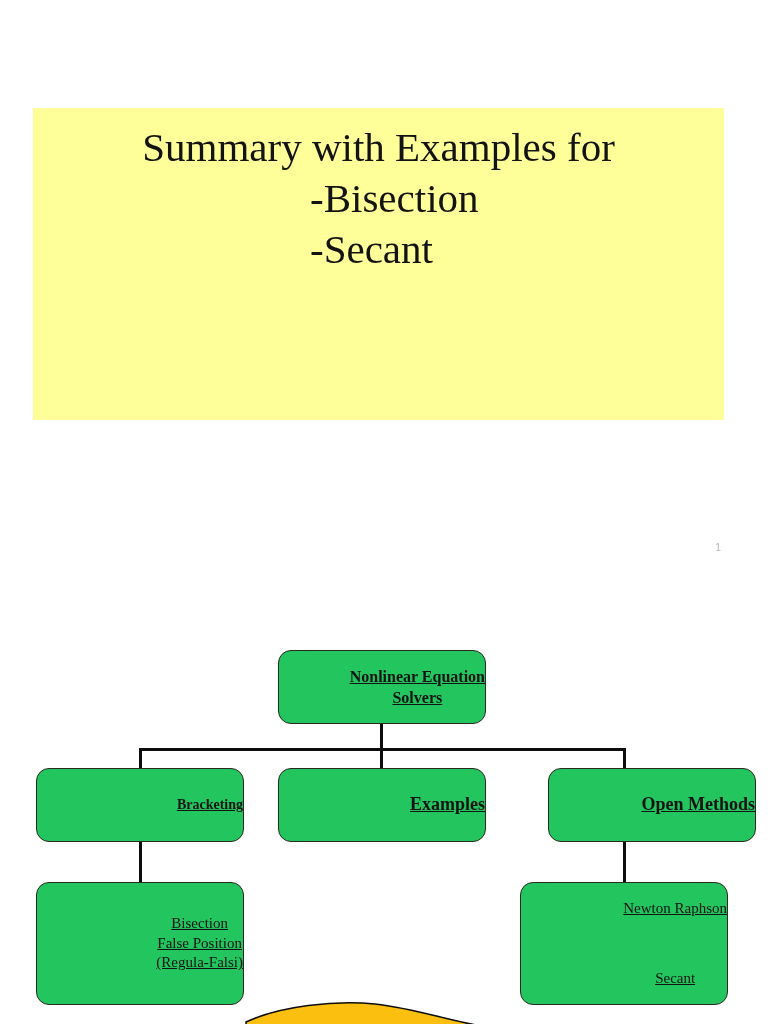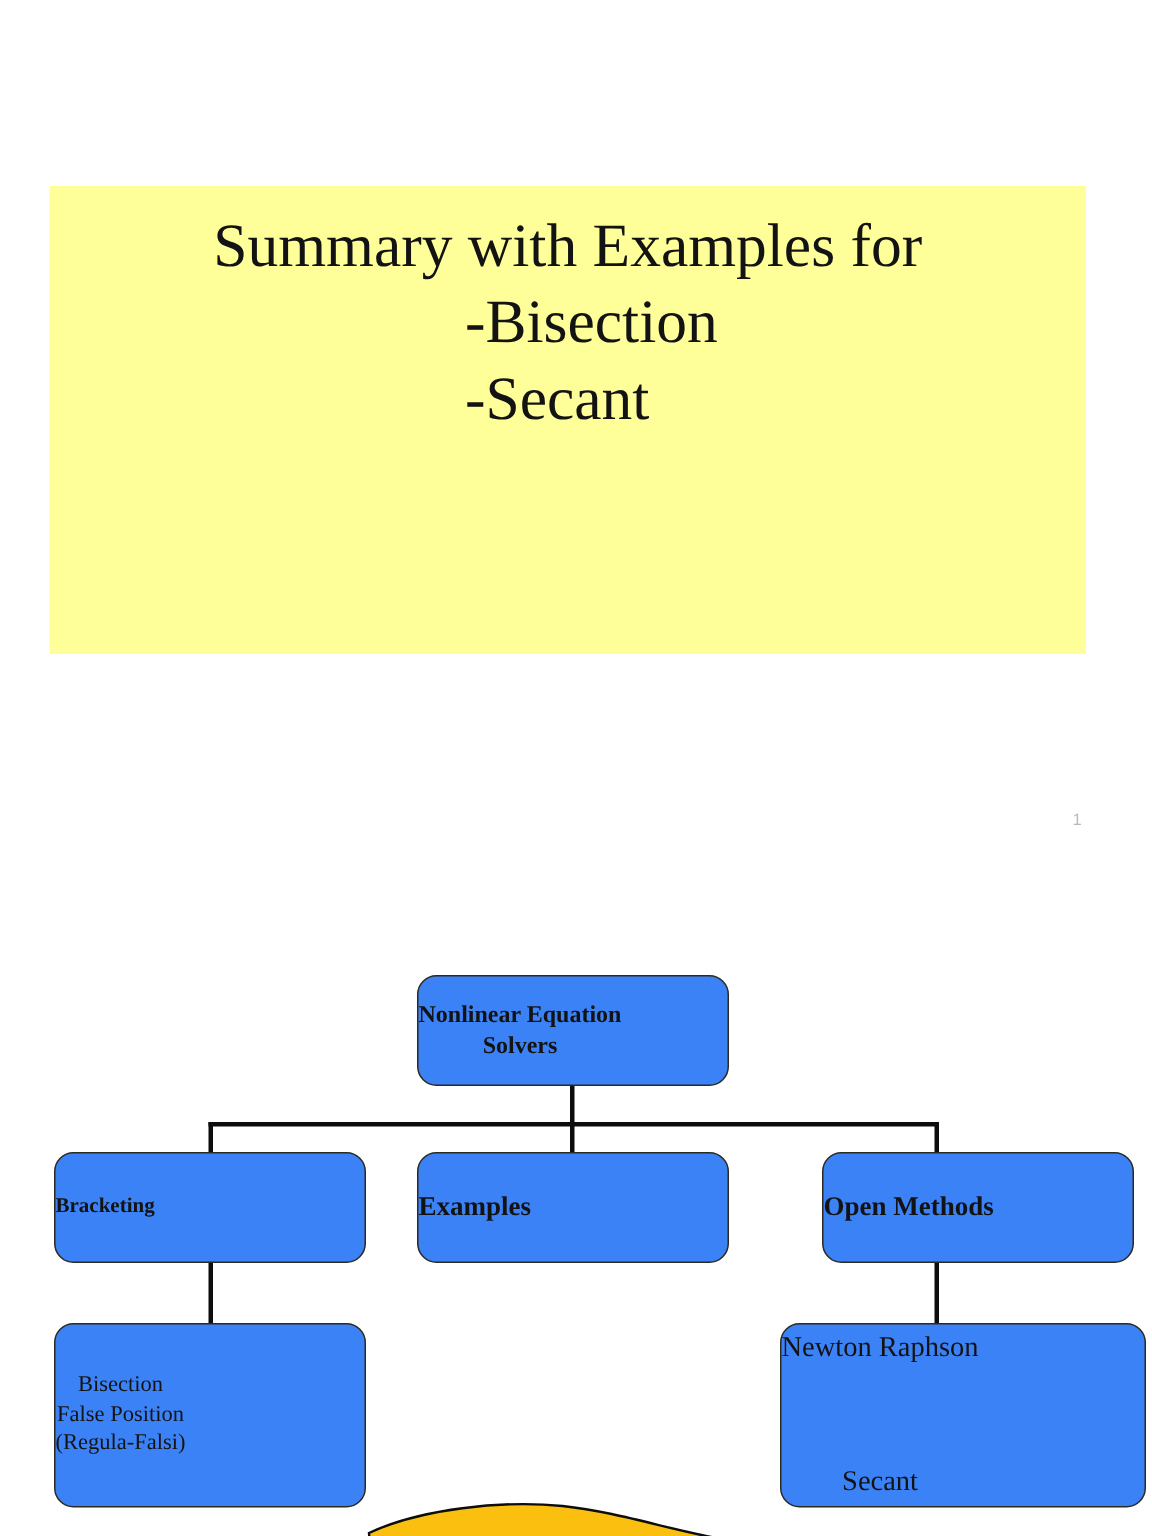--- a/index.html
+++ b/index.html
@@ -16,21 +16,20 @@
   }
 
   
   #title-slide {
     position: absolute;
     left: 33px;
     top: 108px;
     width: 691px;
     height: 312px;
     background: #ffff99;
-    margin-top: 16px;
   }
   #title-lines {
     position: absolute;
     left: 0;
     top: 14px;
     width: 691px;
   }
   .title-line {
     font-size: 41px;
     line-height: 51px;
@@ -59,40 +58,41 @@
   
   #flowchart {
     position: absolute;
     left: 0;
     top: 620px;
     width: 768px;
     height: 404px;
   }
   .node {
     position: absolute;
-    background: #3b82f6;
+    background: #22c55e;
     border: 1.6px solid #2b2a20;
     border-radius: 13px;
     box-sizing: border-box;
     display: flex;
     align-items: center;
-    justify-content: flex-start;
+    justify-content: flex-end;
     text-align: center;
     color: #131313;
     line-height: 1.32;
+    text-decoration: underline;
   }
   .node .node-text { display: block; white-space: pre-line; }
   .node.bold { font-weight: bold; }
 
   #node-root      { left: 278px; top: 30px;  width: 208px; height: 74px;  font-size: 16px; }
   #node-brack     { left: 36px;  top: 148px; width: 208px; height: 74px;  font-size: 14px; }
   #node-graph     { left: 278px; top: 148px; width: 208px; height: 74px;  font-size: 18px; }
   #node-open      { left: 548px; top: 148px; width: 208px; height: 74px;  font-size: 18px; }
   #node-bisect    { left: 36px;  top: 262px; width: 208px; height: 123px; font-size: 15px; }
-  #node-newton    { left: 520px; top: 262px; width: 244px; height: 123px; font-size: 19px; }
+  #node-newton    { left: 520px; top: 262px; width: 208px; height: 123px; font-size: 15px; }
   #node-newton .node-text { line-height: 2.35; }
 
   
   .conn { position: absolute; background: #0d0d0d; }
   #conn-root-down   { left: 380px; top: 104px; width: 3px;   height: 26px; }
   #conn-hbar        { left: 139px; top: 128px; width: 487px; height: 3px; }
   #conn-left-down   { left: 139px; top: 128px; width: 3px;   height: 22px; }
   #conn-mid-down    { left: 380px; top: 128px; width: 3px;   height: 22px; }
   #conn-right-down  { left: 623px; top: 128px; width: 3px;   height: 22px; }
   #conn-brack-down  { left: 139px; top: 220px; width: 3px;   height: 44px; }

